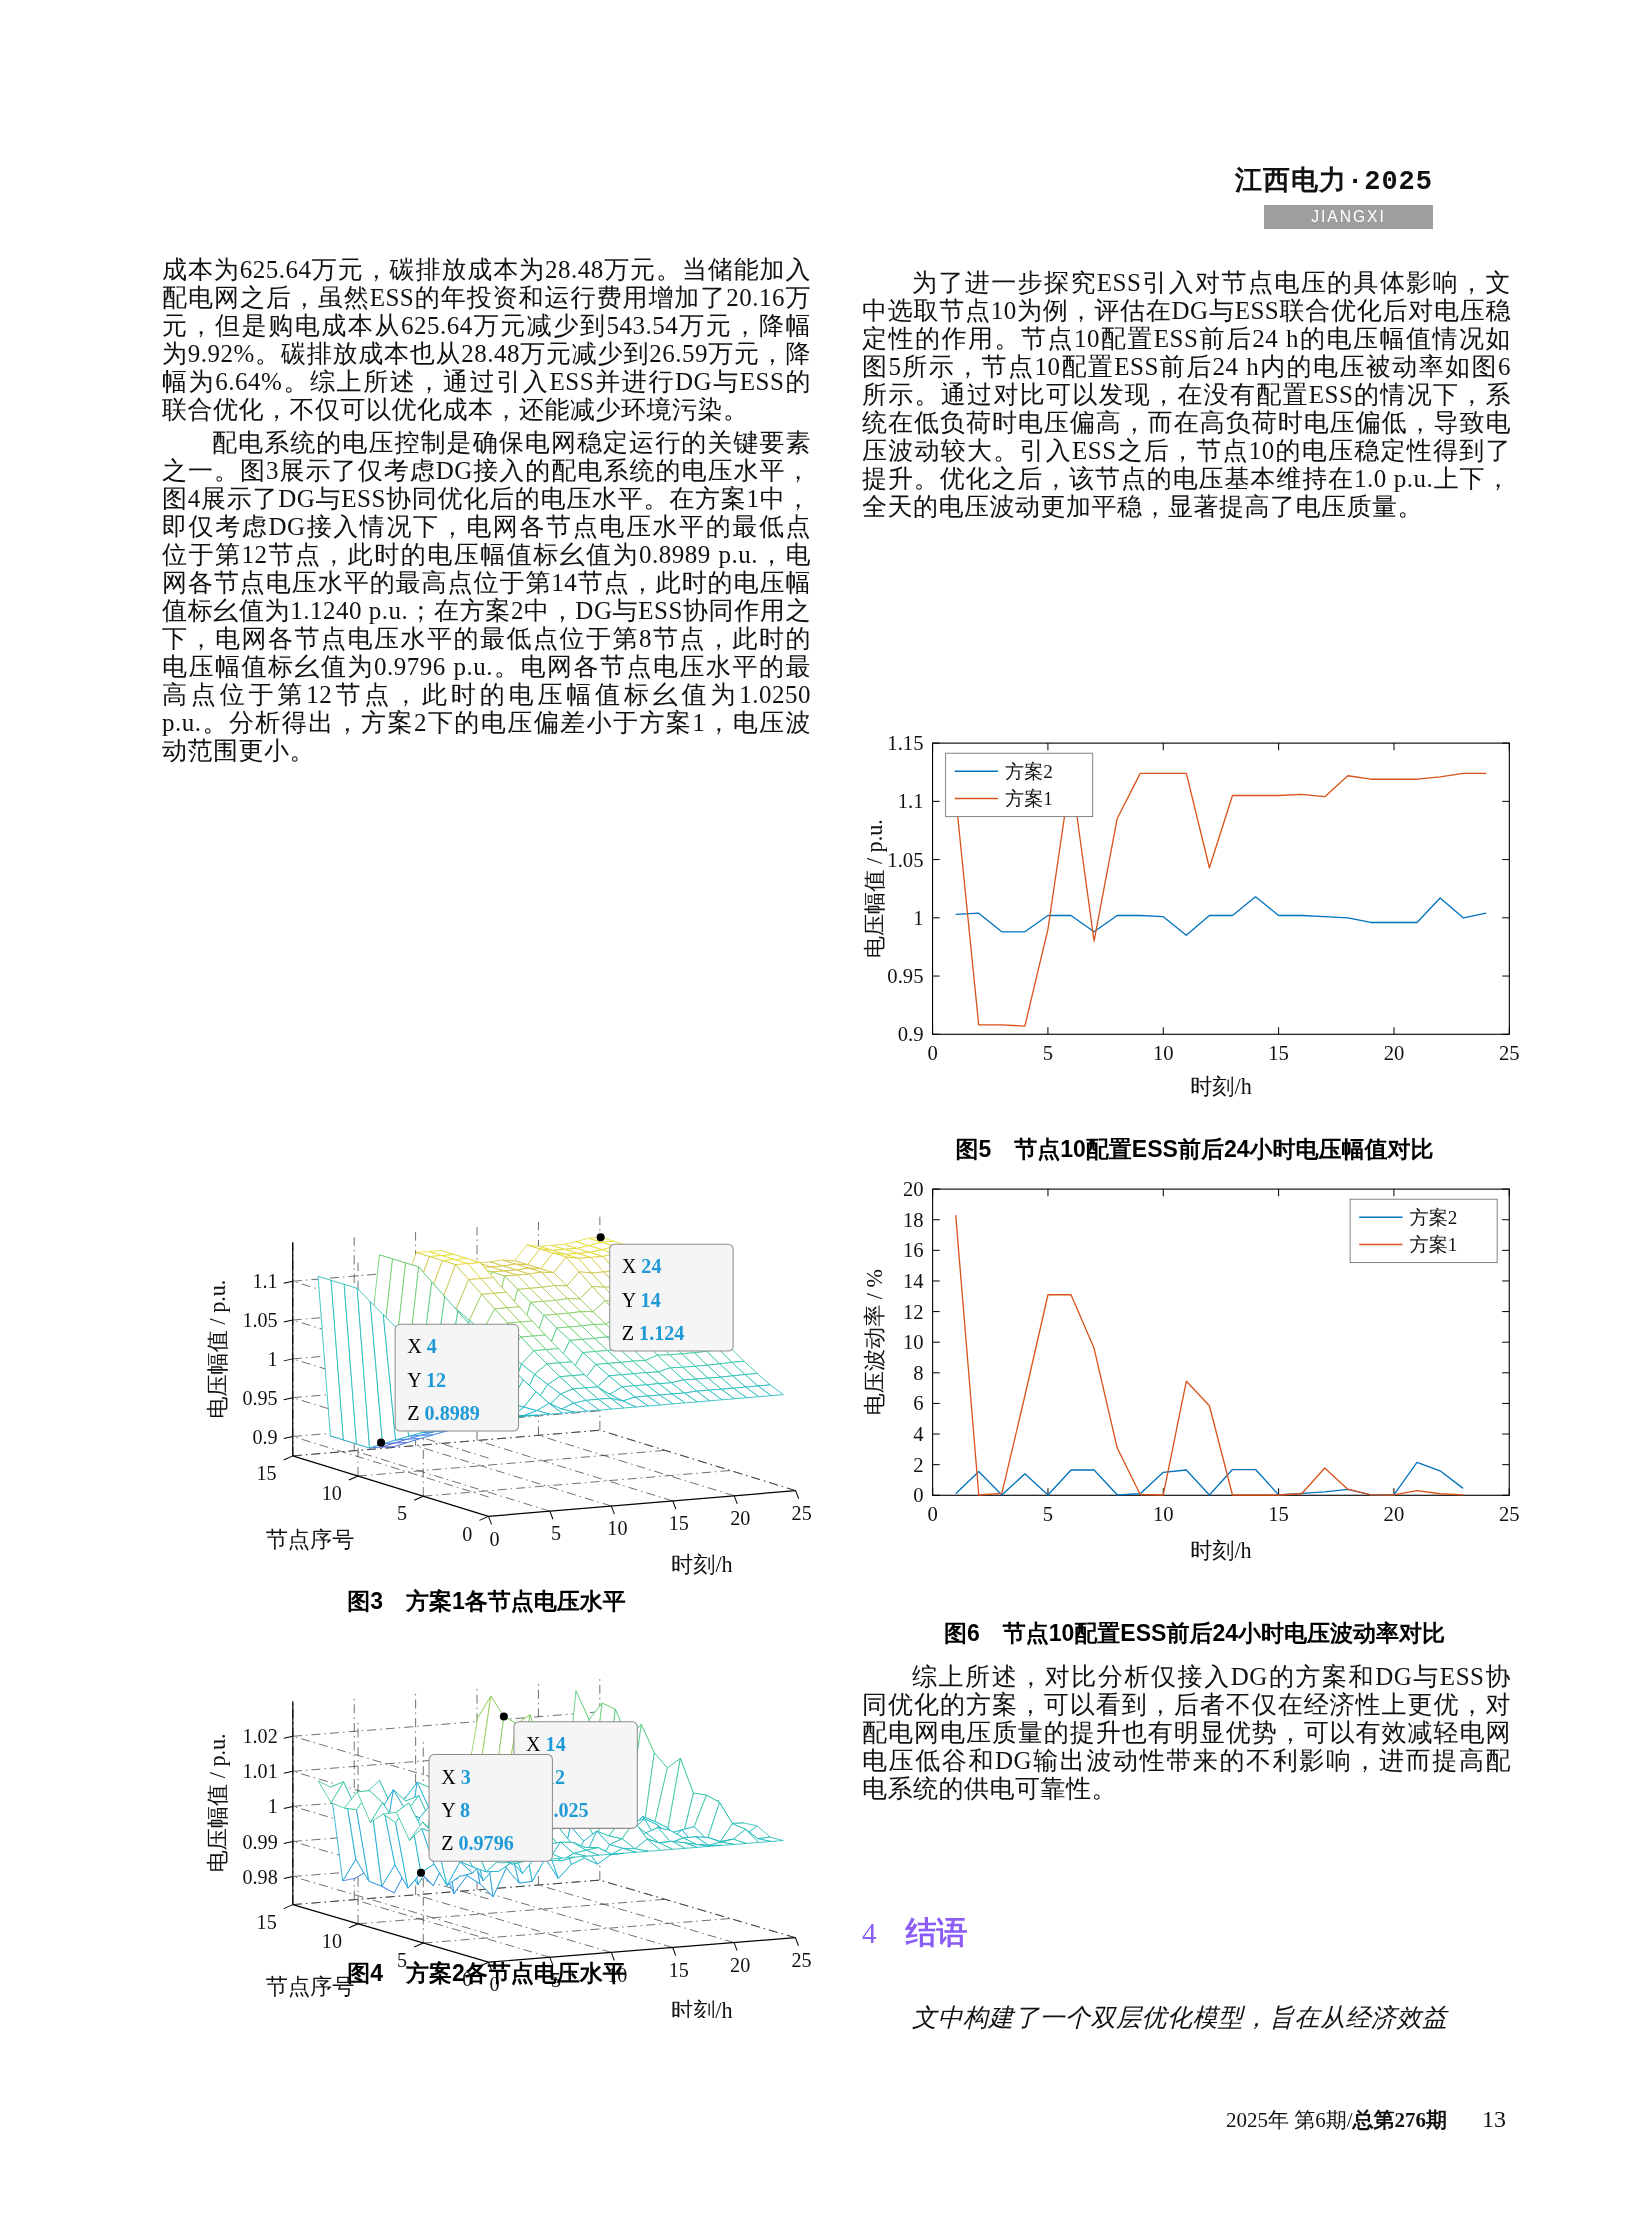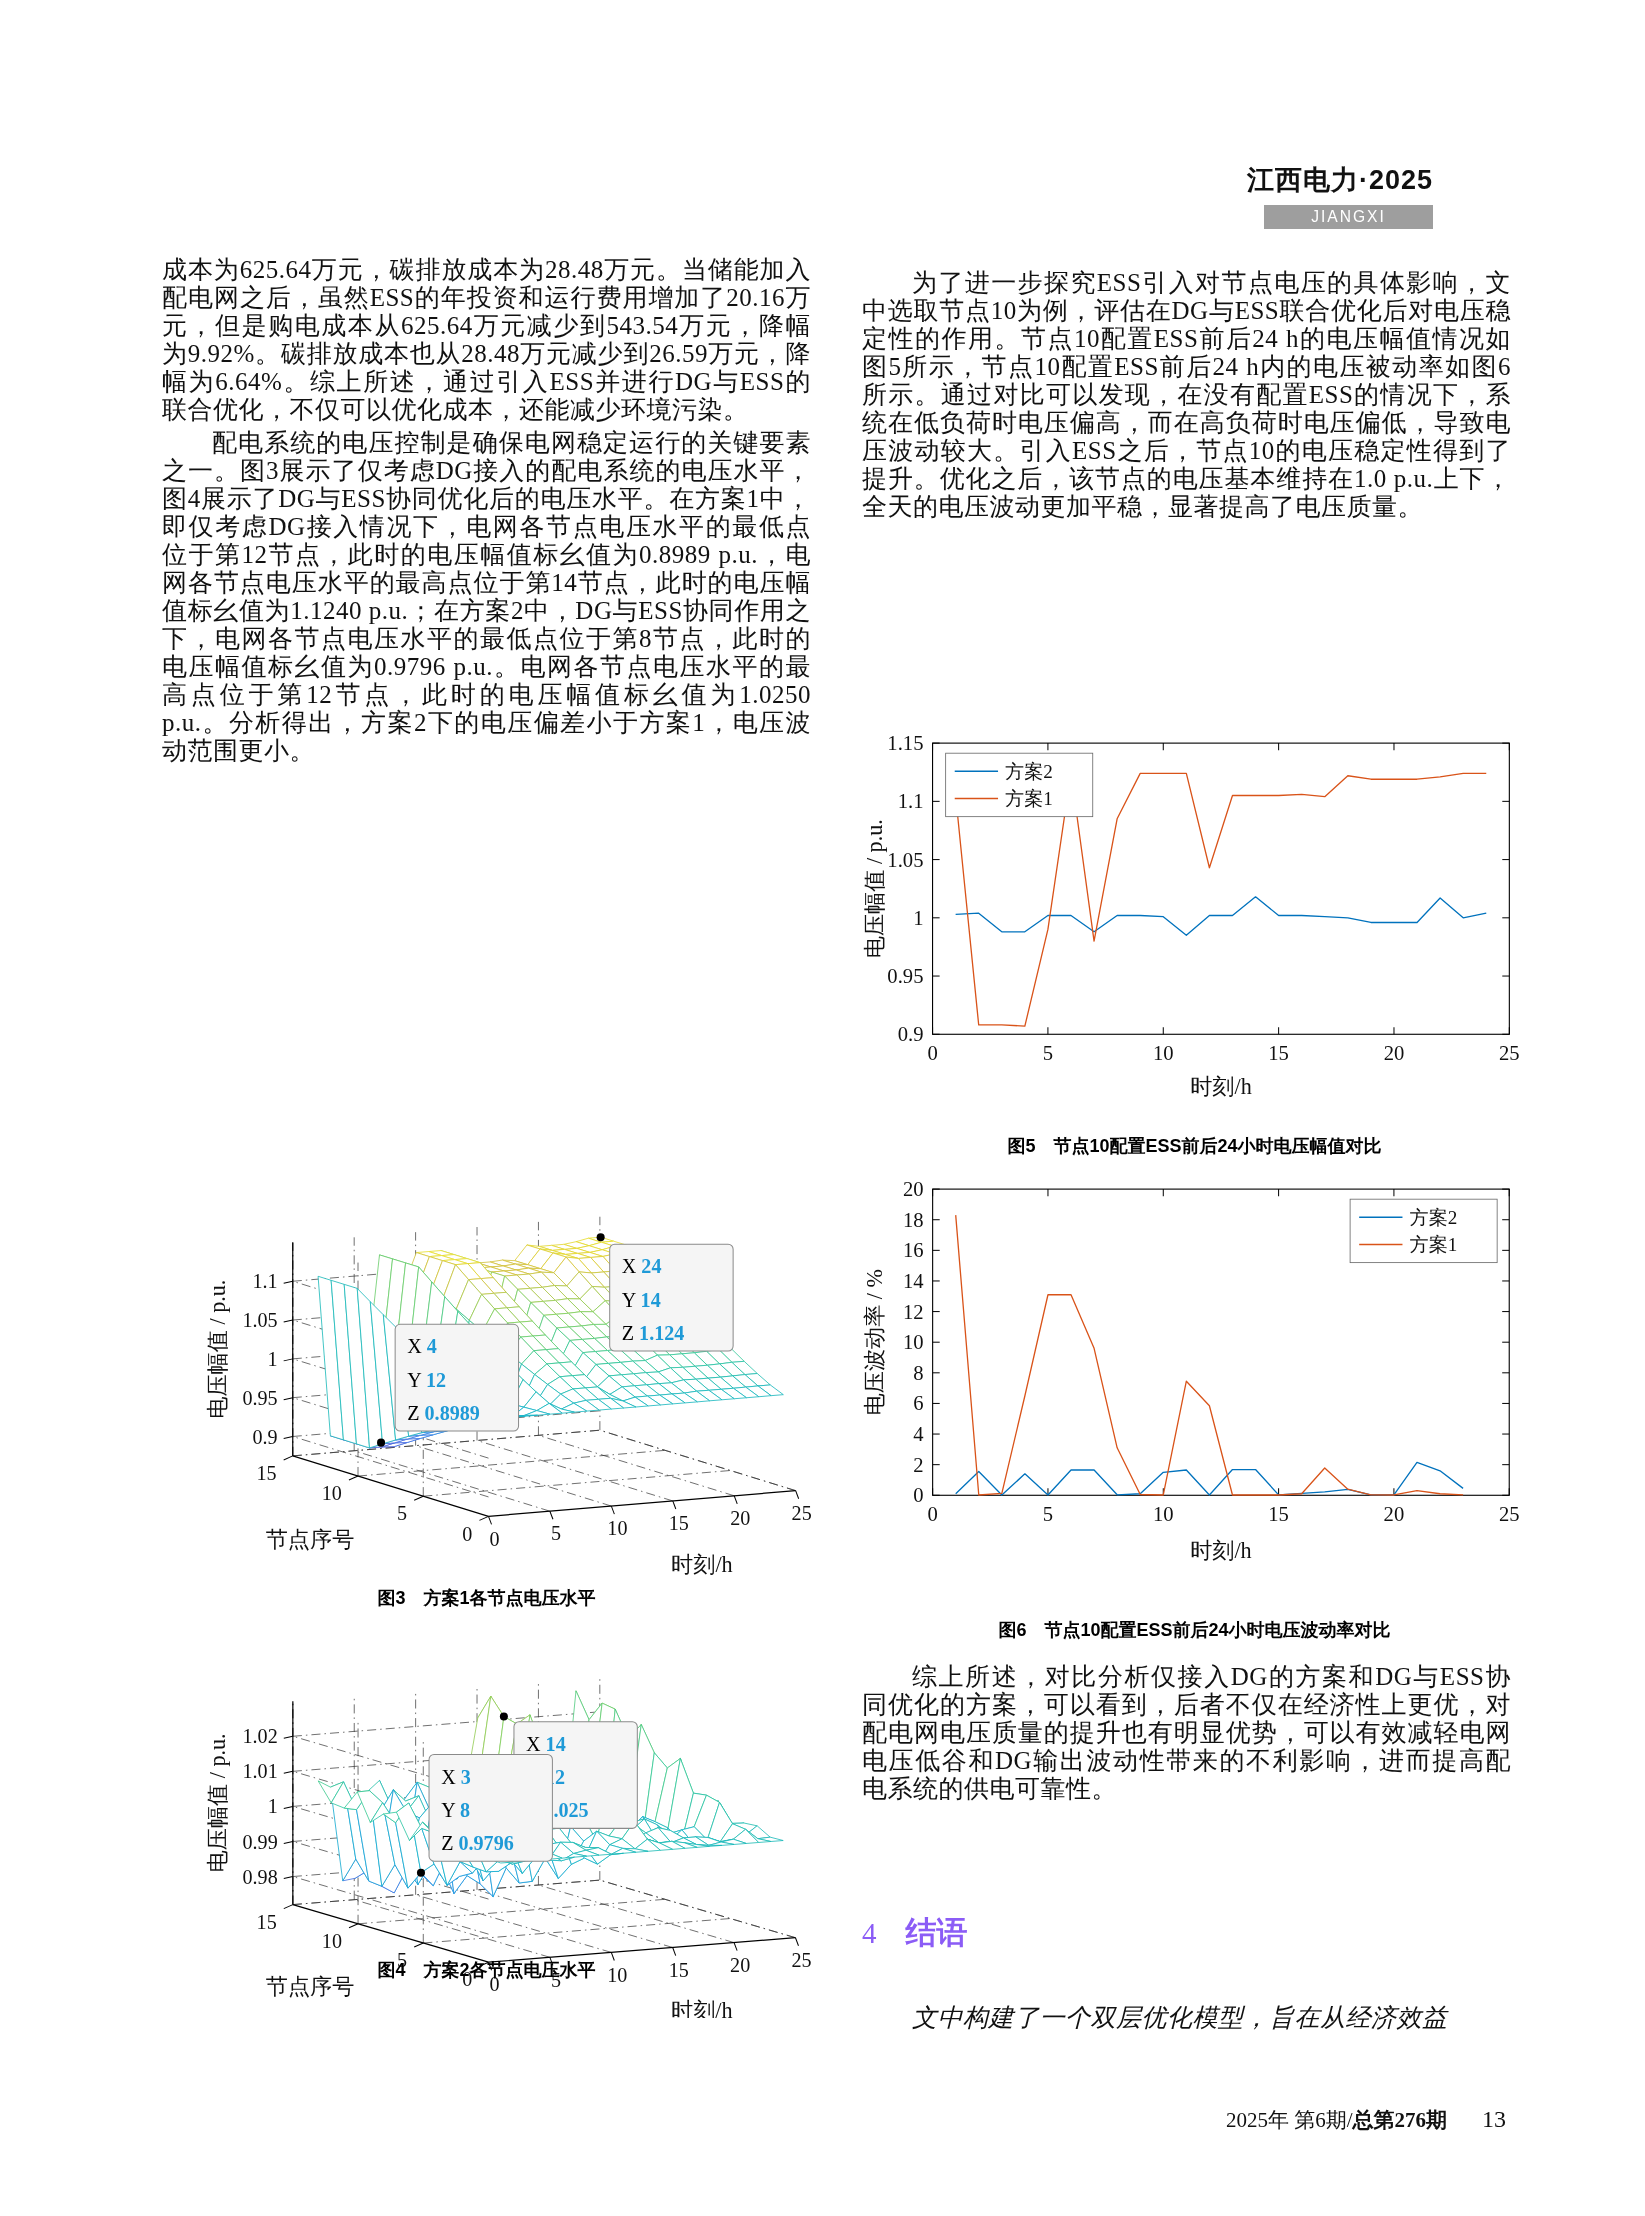--- a/index.html
+++ b/index.html
@@ -3,22 +3,22 @@
 <meta charset="utf-8">
 <title>江西电力·2025 — p.13</title>
 <style>
   html,body{margin:0;padding:0;background:#e8e8e8;}
   .page{position:relative;width:1645px;height:2216px;background:#ffffff;overflow:hidden;
         font-family:"Liberation Serif","DejaVu Serif",serif;color:#111;}
   .abs{position:absolute;}
   .body-p{margin:5px;text-align:justify;font-size:25px;line-height:28px;letter-spacing:0.5px;}
   .indent{text-indent:2em;}
   .caption{font-family:"Liberation Sans","DejaVu Sans",sans-serif;font-weight:bold;
-           font-size:18px;text-align:center;color:#000;}
-  .hdr-cn{font-family:Liberation Sans, sans-serif;font-weight:bold;
+           font-size:23px;text-align:center;color:#000;}
+  .hdr-cn{font-family:Liberation Mono, monospace;font-weight:bold;
           font-size:27px;letter-spacing:1px;}
   .hdr-en{font-family:"Liberation Sans","DejaVu Sans",sans-serif;font-size:15.6px;
           letter-spacing:2px;color:#ffffff;text-align:center;line-height:24px;}
   .section-h{font-family:"Liberation Sans","DejaVu Sans",sans-serif;font-weight:bold;font-size:31px;}
   .section-h .no{font-family:"Liberation Serif",serif;font-weight:normal;font-size:29px;margin-right:29px;}
   .footer{font-size:21px;}
   .footer b{font-weight:bold;}
   .footer .pg{font-size:24px;margin-left:35px;}
   svg text{font-family:"Liberation Serif","DejaVu Serif",serif;fill:#111;}
 </style>

